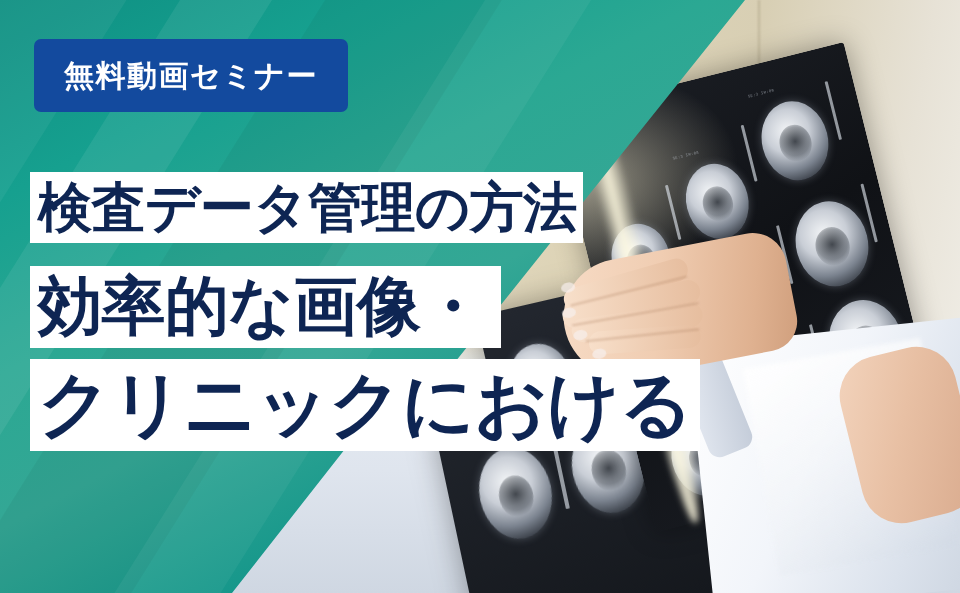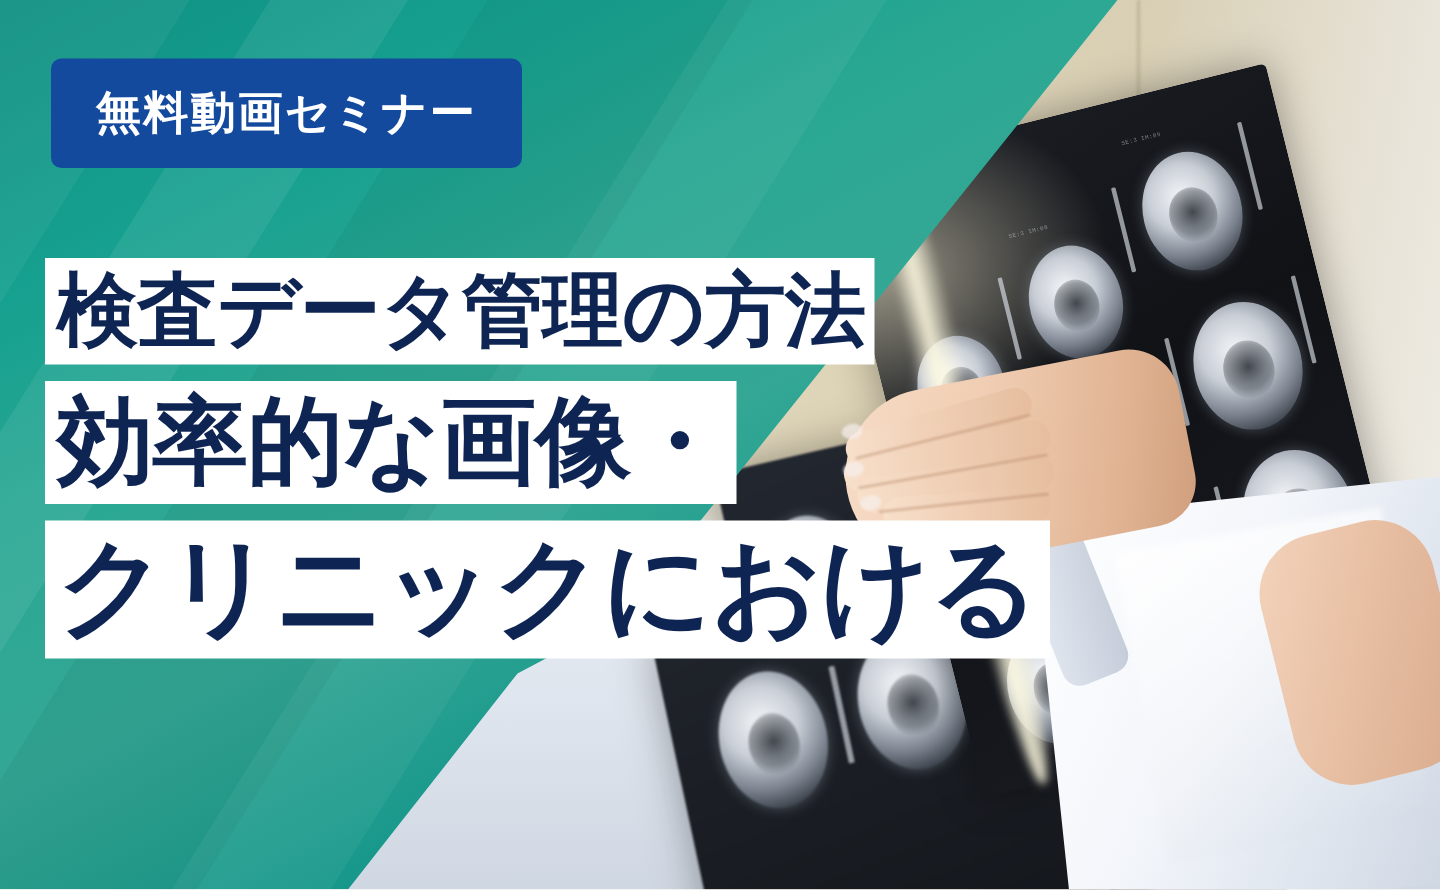--- a/index.html
+++ b/index.html
@@ -204,21 +204,21 @@
   }
   .hl-line{
     background:#ffffff;
     color:#0e2553;
     font-weight:700;
     line-height:1;
     white-space:nowrap;
     font-family:"Liberation Sans","DejaVu Sans",sans-serif;
   }
   #hl-1{font-size:54px;padding:8px 6px 9px 8px;letter-spacing:-0.5px;}
-  #hl-2{font-size:64px;padding:8px 7px 10px 8px;letter-spacing:-0.5px;}
+  #hl-2{font-size:64px;padding:8px 17px 10px 8px;letter-spacing:-0.5px;margin-top:12px;}
   #hl-3{font-size:72px;padding:9px 8px 11px 8px;letter-spacing:-1px;}
 
 </style>
 </head>
 <body>
 
 <div id="banner">
 
   <div id="photo">
     <div class="wall"></div>

